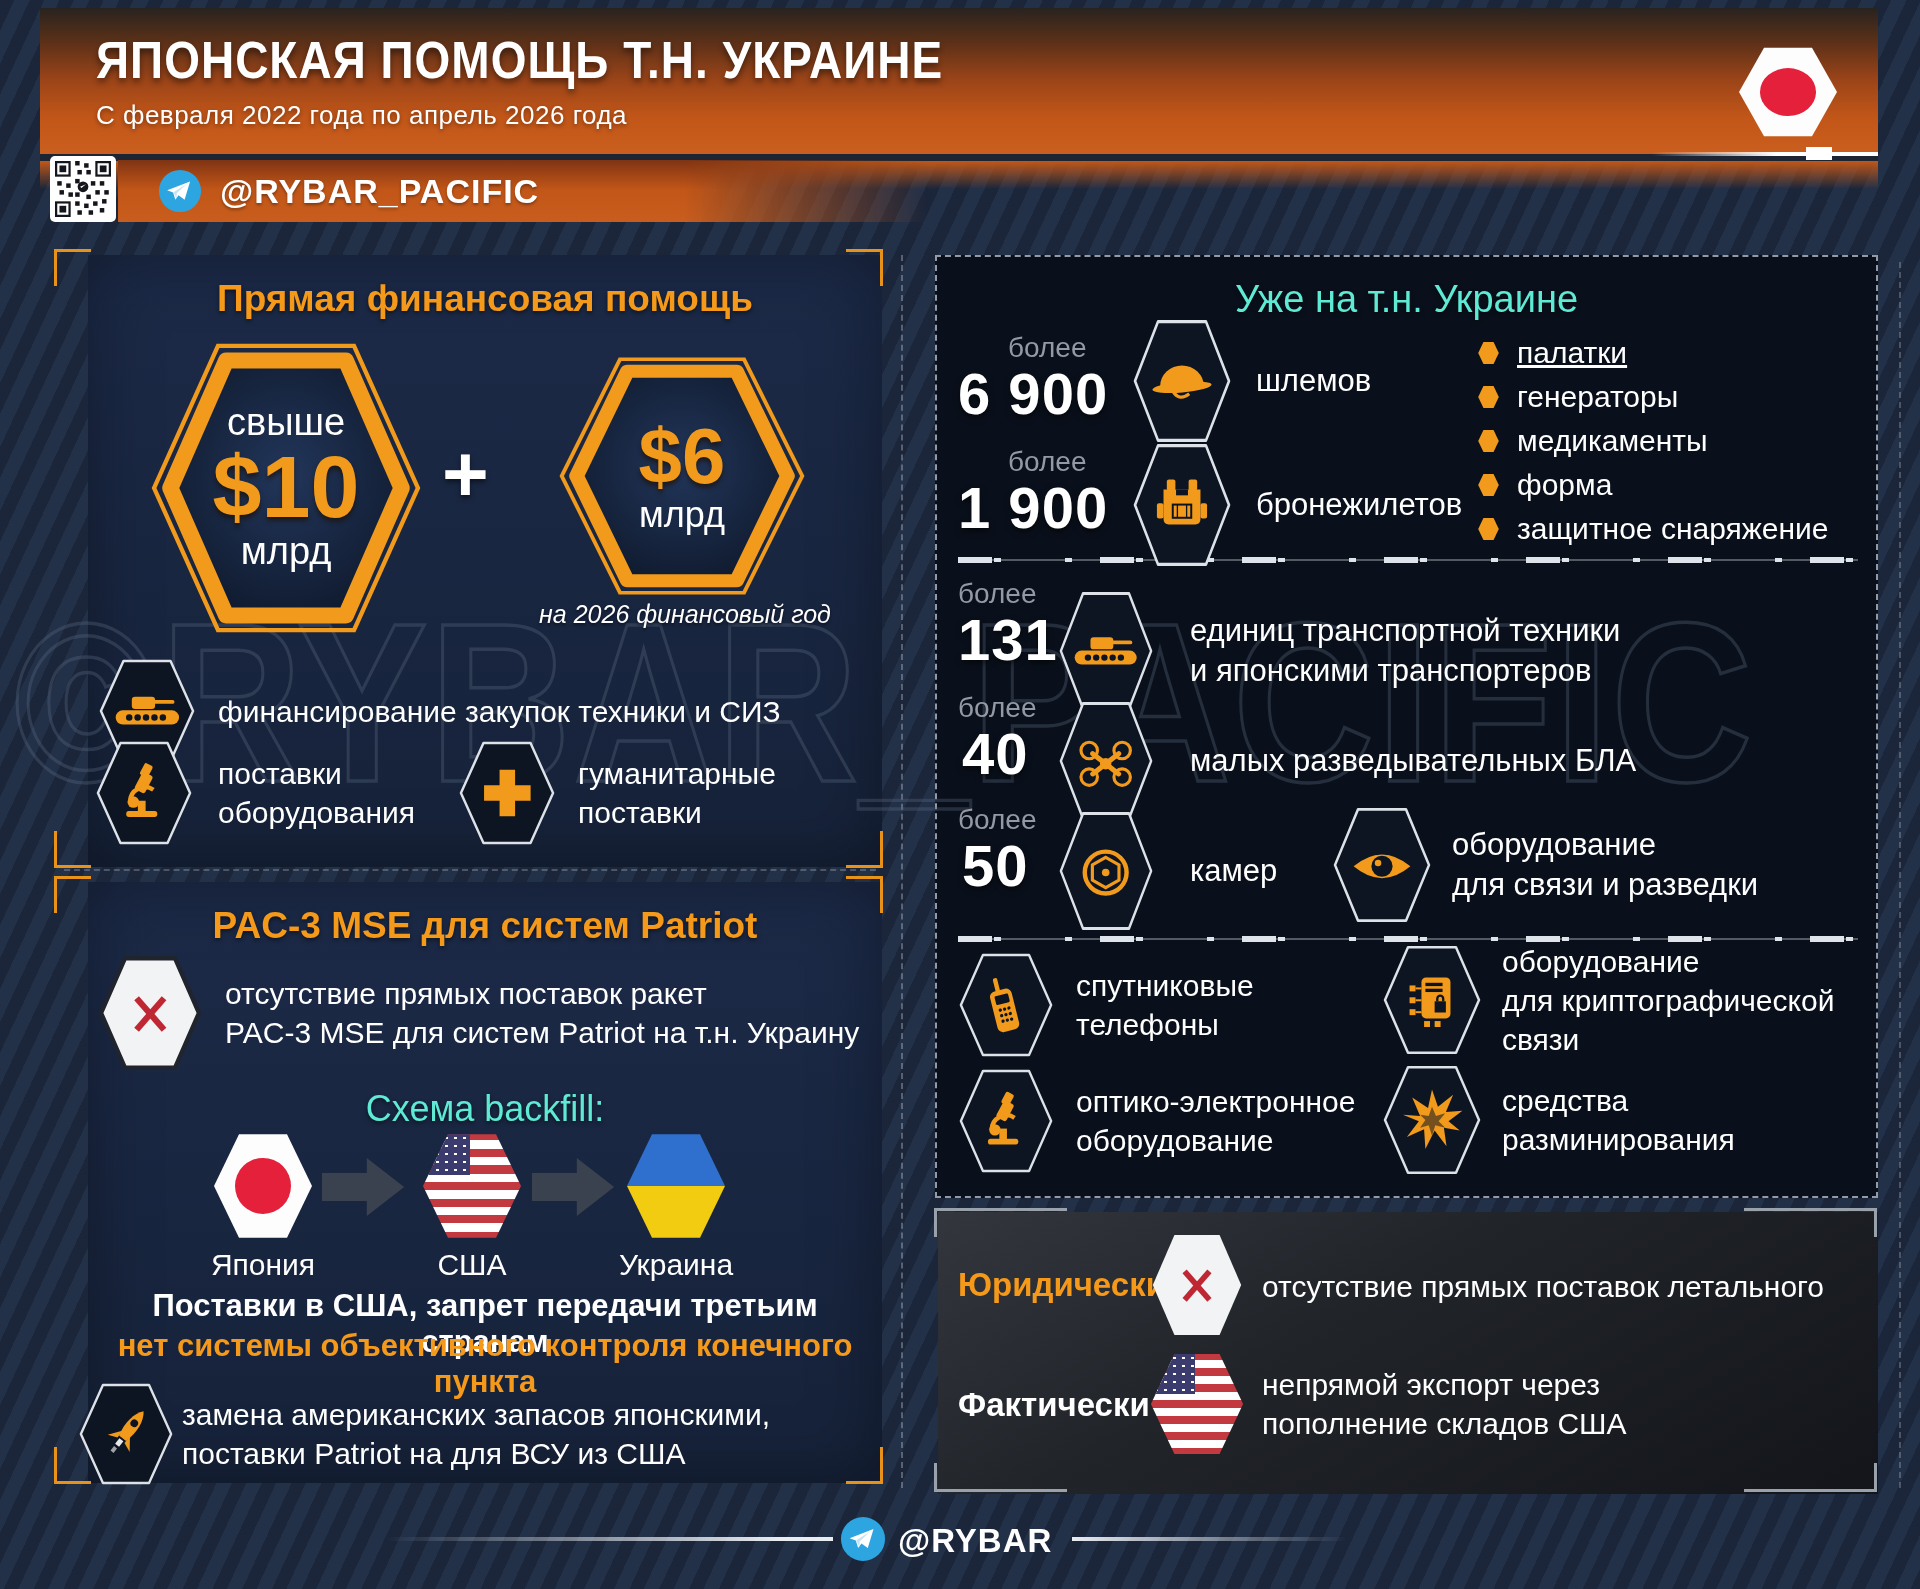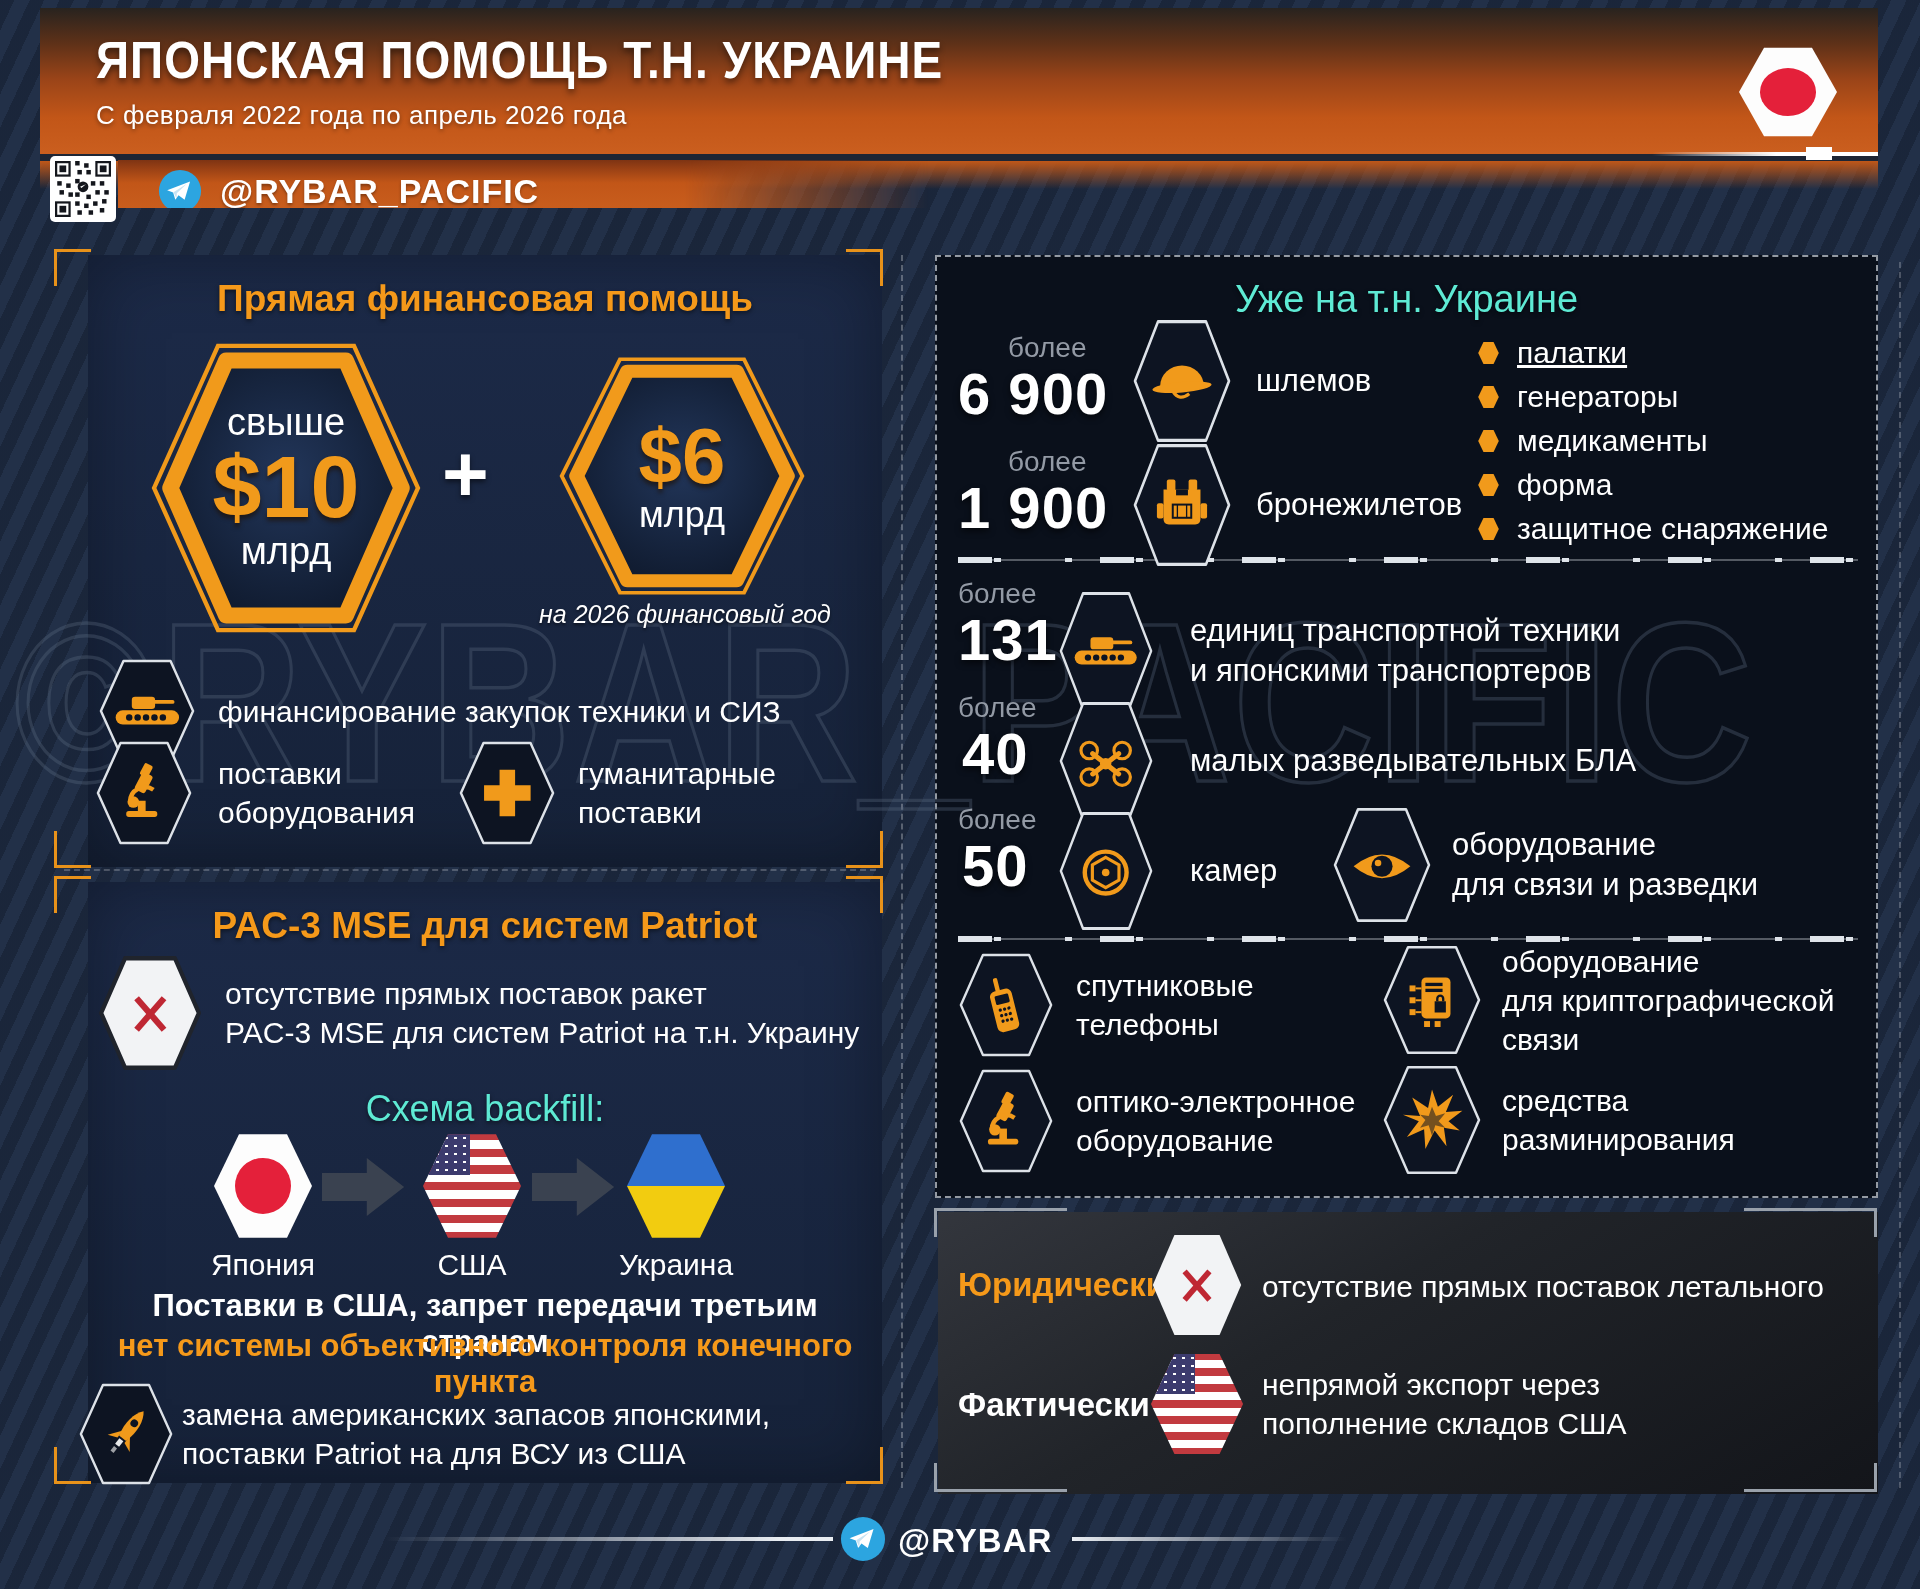--- a/index.html
+++ b/index.html
@@ -24,21 +24,21 @@
   .jp{background:#fdfdfd;}
   .jp .sun{position:absolute;left:50%;top:50%;width:56%;height:52%;transform:translate(-50%,-50%);
     border-radius:50%;background:#e4203a;}
   .ua{background:linear-gradient(180deg,#2f6fce 0 50%,#f2cc10 50% 100%);}
   .usa{background:repeating-linear-gradient(180deg,#c23a3f 0 7.7%,#ffffff 7.7% 15.4%);}
   .usa .canton{position:absolute;left:0;top:0;width:48%;height:40%;background-color:#3c3b6e;
     background-image:radial-gradient(circle,#fff 1.2px,transparent 1.5px);background-size:9px 8px;background-position:2px 2px;}
   
   .qr{left:50px;top:156px;width:66px;height:66px;background:#fff;border-radius:5px;z-index:3;padding:5px;box-sizing:border-box;}
   .qr svg{width:100%;height:100%;}
-  .chbar{left:118px;top:160px;width:810px;height:48px;z-index:2;
+  .chbar{left:118px;top:160px;width:810px;height:62px;z-index:2;
     background:linear-gradient(180deg,#7e3413 0%,#9c4215 20%,#c25618 48%,#c85d1d 100%);
     -webkit-mask-image:linear-gradient(90deg,#000 70%,transparent 100%);
             mask-image:linear-gradient(90deg,#000 70%,transparent 100%);}
   .chbar .tg{position:absolute;left:40px;top:9px;width:44px;height:44px;}
   .chbar .handle{position:absolute;left:102px;top:0;height:62px;line-height:62px;
     font-size:34px;font-weight:bold;letter-spacing:1px;text-shadow:0 2px 3px rgba(0,0,0,.35);}
   
   .wm{left:14px;top:572px;z-index:2;font-size:196px;font-weight:bold;letter-spacing:2px;white-space:nowrap;
     color:transparent;-webkit-text-stroke:3px rgba(95,108,132,.33);transform:scaleY(1.16);transform-origin:left top;pointer-events:none;}
   

